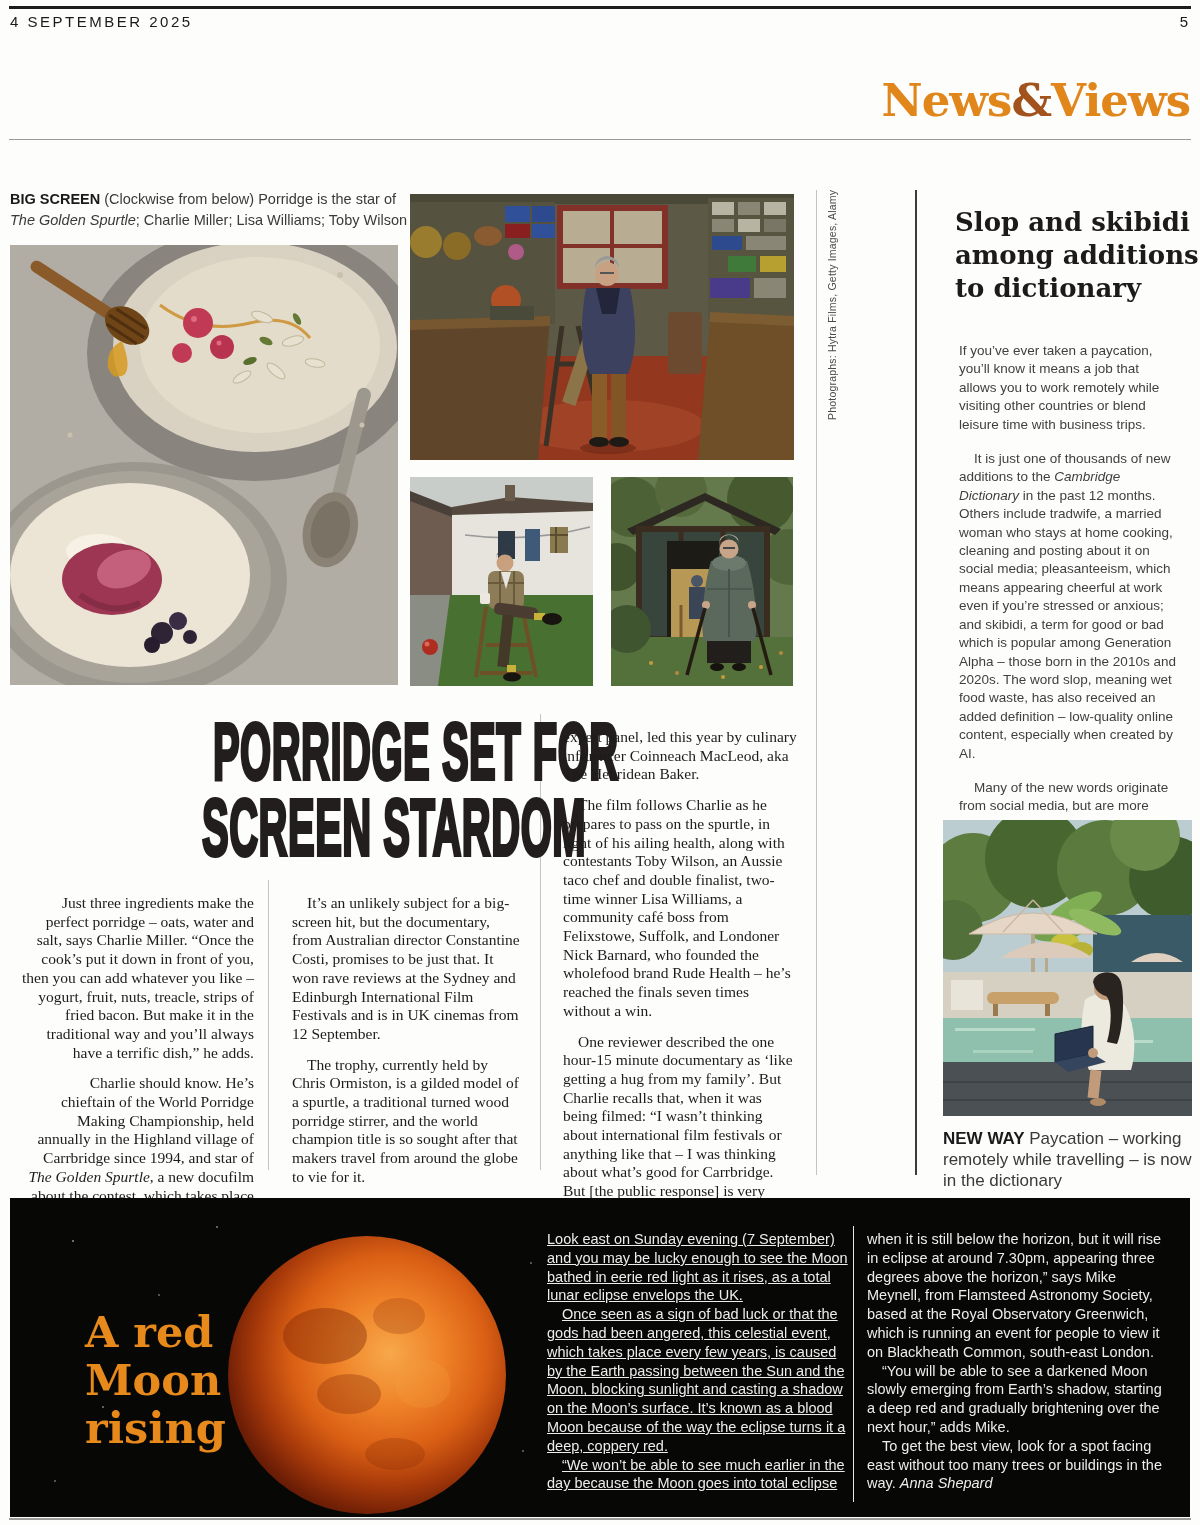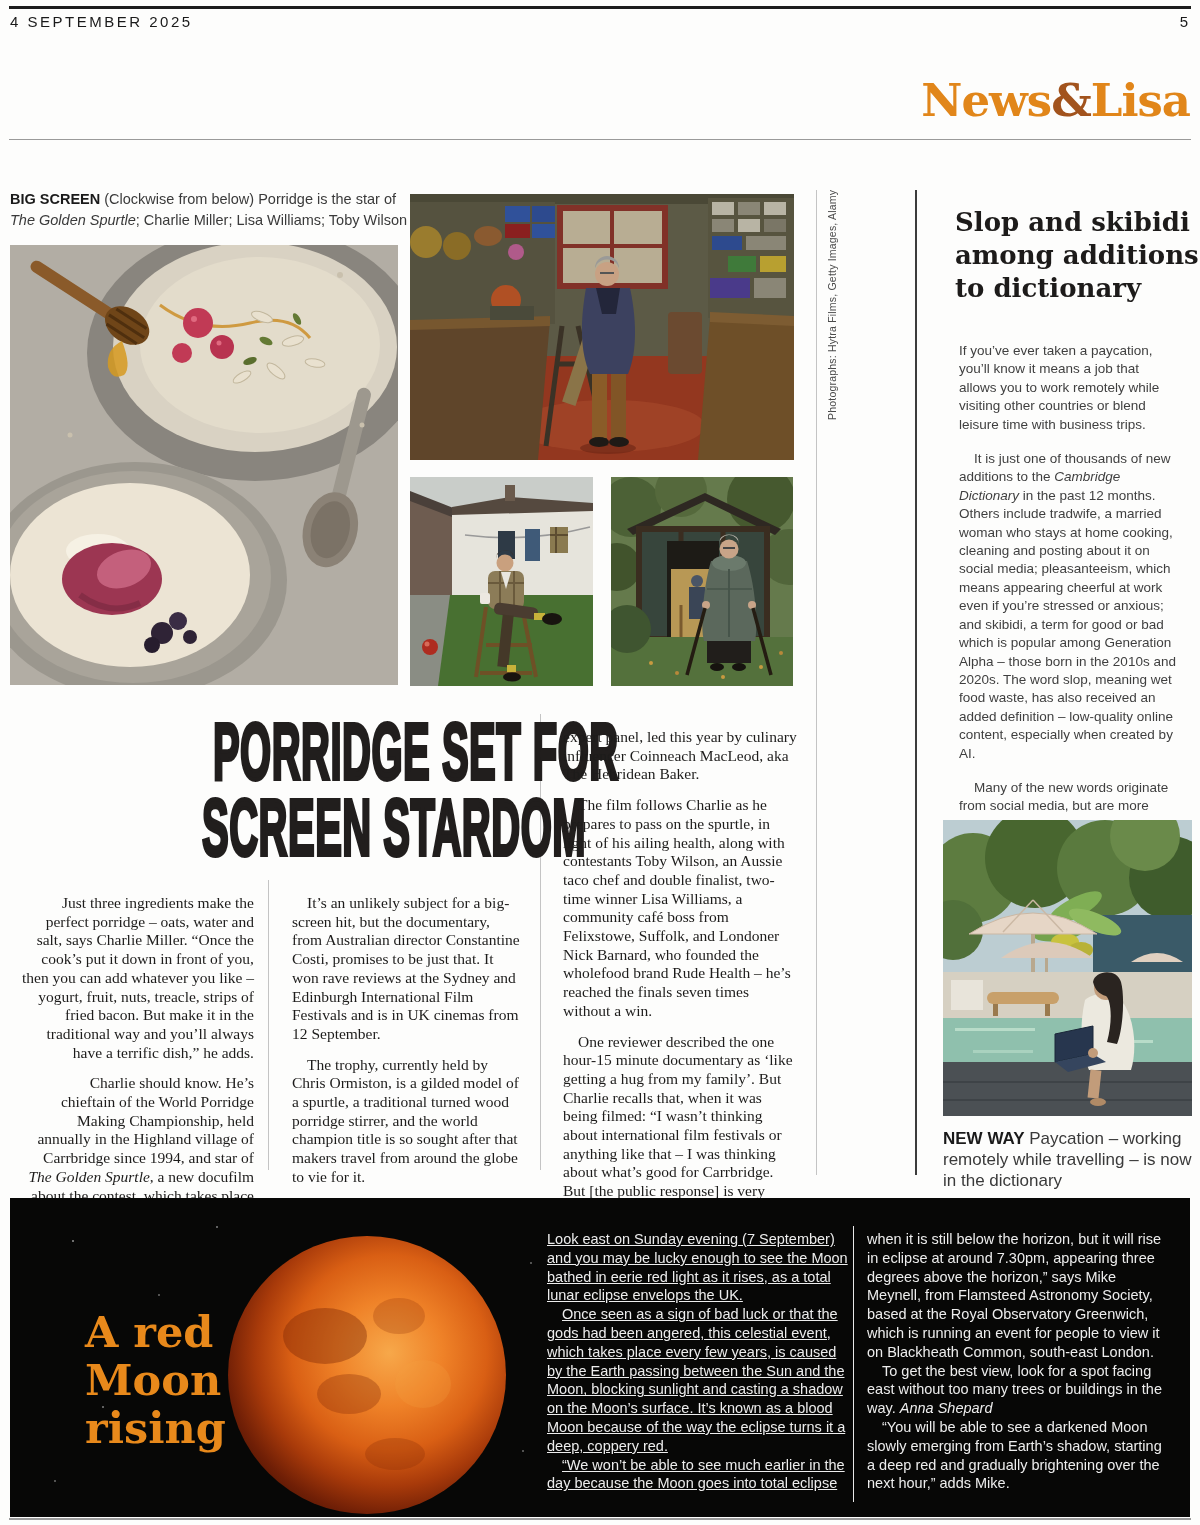--- a/index.html
+++ b/index.html
@@ -47,21 +47,21 @@
   .moon-divider{position:absolute;left:843px;top:28px;width:1px;height:276px;background:#e8e8e8;}
   .star{position:absolute;background:#cfcfcf;border-radius:50%;}
   .bottom-rule{left:9px;top:1518px;width:1182px;height:2px;background:#9a9a9a;}
 </style>
 </head>
 <body>
 
 <div class="abs rule top-rule"></div>
 <div class="abs date">4 SEPTEMBER 2025</div>
 <div class="abs pagenum">5</div>
-<div class="abs masthead"><span>News</span><span class="amp">&amp;</span><span>Lisa</span></div>
+<div class="abs masthead"><span>News</span><span class="amp">&amp;</span><span>Views</span></div>
 <div class="abs head-rule"></div>
 
 <div class="abs bigscreen"><span class="cap-label">BIG SCREEN</span><span> (Clockwise from below) Porridge is the star of </span><span class="it">The Golden Spurtle</span><span>; Charlie Miller; Lisa Williams; Toby Wilson</span></div>
 
 <figure class="abs" style="left:10px;top:245px;">
   <svg width="388" height="440" viewBox="0 0 388 440">
     <rect width="388" height="440" fill="#b2ada4"></rect>
     <ellipse cx="245" cy="108" rx="168" ry="128" fill="#89857e"></ellipse>
     <ellipse cx="245" cy="102" rx="142" ry="105" fill="#d9d2c3"></ellipse>
     <ellipse cx="250" cy="100" rx="120" ry="88" fill="#e3dccb"></ellipse>
@@ -376,18 +376,18 @@
   </div>
 
   <div class="moon-col" style="left:537px;top:32px;width:302px;text-decoration:underline;">
     <p>Look east on Sunday evening (7 September) and you may be lucky enough to see the Moon bathed in eerie red light as it rises, as a total lunar eclipse envelops the UK.</p>
     <p class="ind">Once seen as a sign of bad luck or that the gods had been angered, this celestial event, which takes place every few years, is caused by the Earth passing between the Sun and the Moon, blocking sunlight and casting a shadow on the Moon’s surface. It’s known as a blood Moon because of the way the eclipse turns it a deep, coppery red.</p>
     <p class="ind">“We won’t be able to see much earlier in the day because the Moon goes into total eclipse</p>
   </div>
   <div class="moon-divider"></div>
   <div class="moon-col" style="left:857px;top:32px;width:298px;">
     <p>when it is still below the horizon, but it will rise in eclipse at around 7.30pm, appearing three degrees above the horizon,” says Mike Meynell, from Flamsteed Astronomy Society, based at the Royal Observatory Greenwich, which is running an event for people to view it on Blackheath Common, south-east London.</p>
+    <p class="ind">“You will be able to see a darkened Moon slowly emerging from Earth’s shadow, starting a deep red and gradually brightening over the next hour,” adds Mike.</p>
     <p class="ind"><span>To get the best view, look for a spot facing east without too many trees or buildings in the way. </span><span class="byline">Anna Shepard</span></p>
-    <p class="ind">“You will be able to see a darkened Moon slowly emerging from Earth’s shadow, starting a deep red and gradually brightening over the next hour,” adds Mike.</p>
   </div>
 </div>
 
 <div class="abs bottom-rule"></div>
 
 </body></html>

